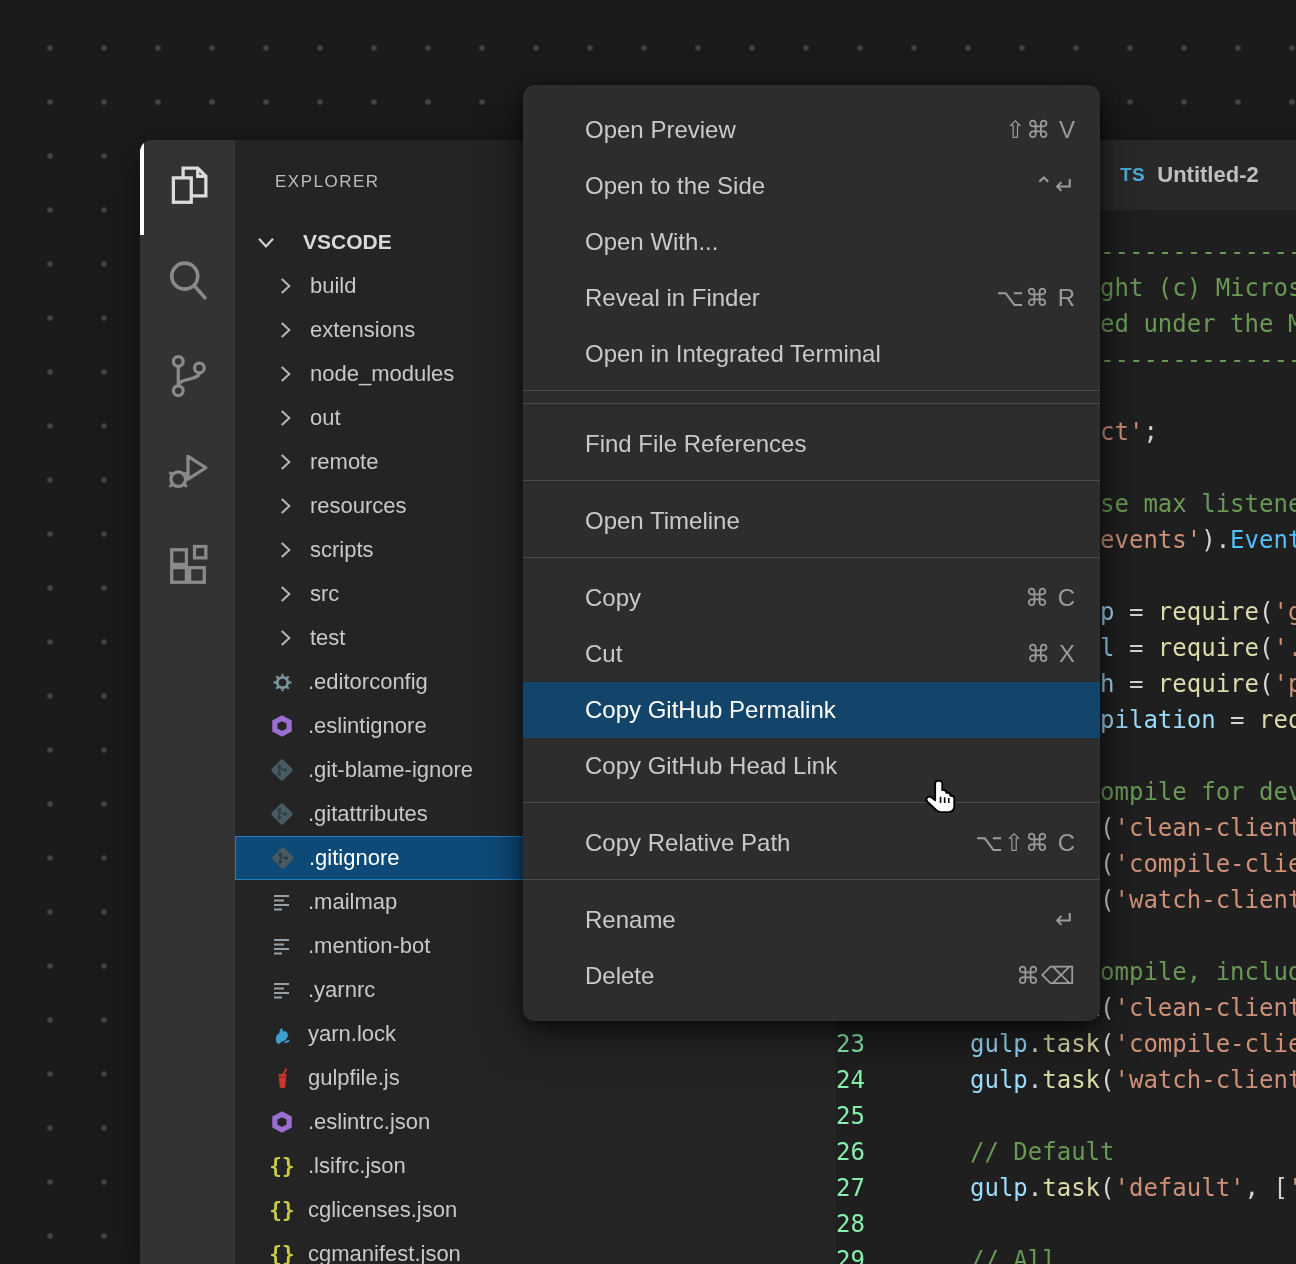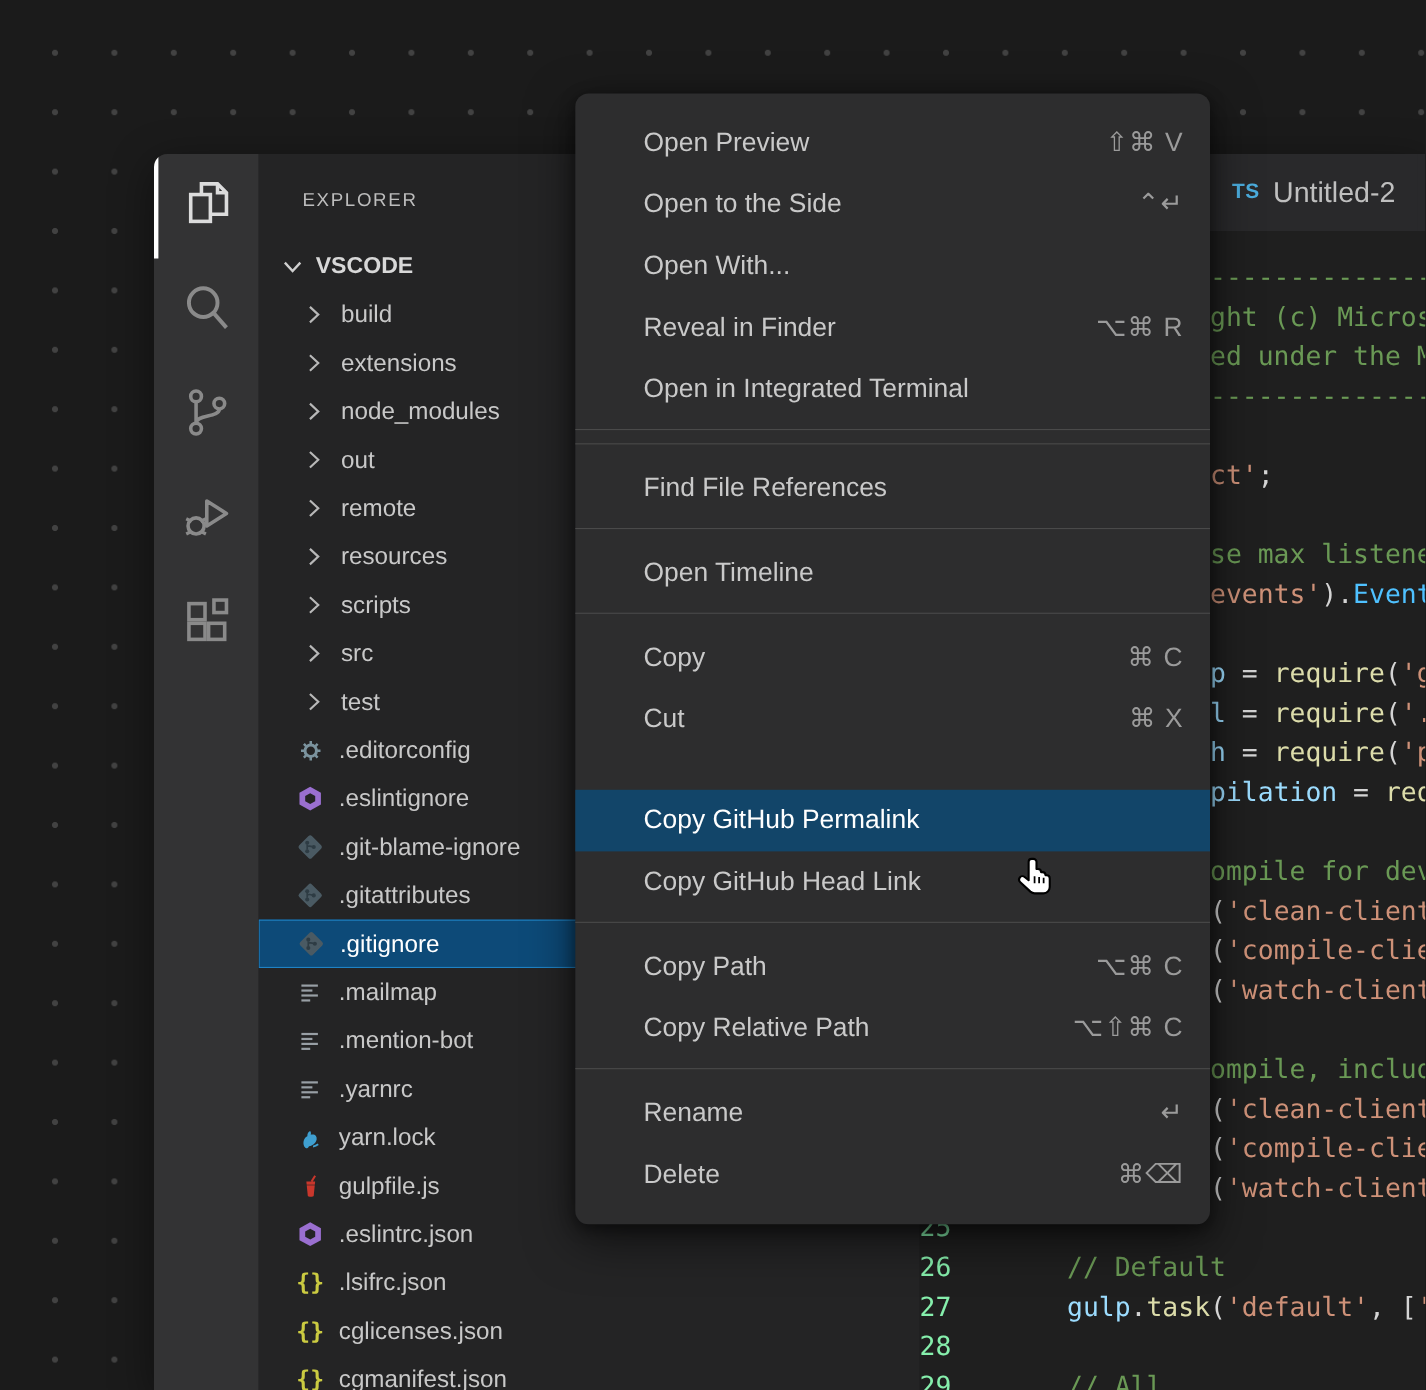--- a/index.html
+++ b/index.html
@@ -26,47 +26,47 @@
   
   .sidebar { position:absolute; left:95px; top:0; bottom:0; width:601px; background:#242425; overflow:hidden; }
   .sidebar-header { height:80px; line-height:84px; padding-left:40px; font-size:17px; letter-spacing:1.5px; color:#bdbdbd; }
   .tree { position:absolute; left:0; top:80px; right:0; bottom:0; }
   .tree-row { position:relative; height:44px; display:flex; align-items:center; color:#c8c8c8; font-size:22px; white-space:nowrap; }
   .tree-row.root { font-weight:bold; color:#d8d8d8; font-size:21px; }
   .tree-row.root .twist { margin-left:18px; }
   .tree-row .twist { margin-left:37px; width:26px; height:26px; flex:0 0 26px; }
   .tree-row .ficon { margin-left:33px; width:28px; height:28px; flex:0 0 28px; display:flex; align-items:center; justify-content:center; }
   .tree-row .lbl { margin-left:12px; }
-  .tree-row.root .lbl { margin-left:8px; }
+  .tree-row.root .lbl { margin-left:24px; }
   .tree-row.selected { background:#0d4a78; border:1.5px solid #1f82c4; color:#ffffff; }
   .json-glyph { font-family:"DejaVu Sans Mono", monospace; font-weight:bold; font-size:21px; color:#cbcb41; }
   
   .editorarea { position:absolute; left:696px; top:0; right:0; bottom:0; background:#1f1f1f; }
   .tabbar { position:absolute; left:0; top:0; right:0; height:70px; background:#29292b; }
   .tab { position:absolute; left:264px; top:0; height:70px; display:flex; align-items:center; padding:0 20px; background:#29292b; }
   .tab .tab-icon { font-weight:bold; font-size:19px; color:#4badde; margin-right:12px; letter-spacing:0.5px; }
-  .tab .tab-label { font-size:26px; color:#bfbfbf; }
+  .tab .tab-label { font-size:22px; color:#bfbfbf;font-weight:bold; }
   .codepane { position:absolute; left:0; top:70px; right:0; bottom:0; overflow:hidden;
     font-family:"DejaVu Sans Mono", monospace; font-size:24px; }
   .codepane .lines { position:absolute; left:0; top:24px; right:0; }
   .cl { position:relative; height:36px; line-height:36px; white-space:pre; }
   .cl .ln { position:absolute; left:0; top:0; width:77px; text-align:left; color:#86efac; }
   .cl .src { position:absolute; left:134px; top:0; }
   .tok-comment { color:#6a9955; } .tok-string { color:#ce9178; } .tok-func { color:#dcdcaa; }
   .tok-var { color:#9cdcfe; } .tok-cls { color:#4fc1ff; } .tok-punct { color:#d4d4d4; } .tok-kw { color:#569cd6; }
   
   #context-menu {
     position:absolute; left:523px; top:85px; width:577px;
     background:#2d2d2e; border-radius:12px; padding:17px 0;
     box-shadow:0 14px 44px rgba(0,0,0,.55), 0 4px 14px rgba(0,0,0,.45);
     z-index:10;
   }
   .menu-item { position:relative; height:56px; line-height:56px; padding-left:62px; font-size:24px; color:#c9c9c9; }
   .menu-item .shortcut { position:absolute; right:24px; top:0; color:#9b9b9b; letter-spacing:1px; }
-  .menu-item.highlighted { background:#124569; color:#ffffff;margin-top:36px; }
+  .menu-item.highlighted { background:#124569; color:#ffffff; }
   .menu-sep { height:1px; background:#4a4a4a; margin:8px 0 12px 0; }
   
   #cursor { position:absolute; left:922px; top:778px; width:38px; height:42px; z-index:20; }
 </style>
 </head>
 <body>
 
 <div id="vscode-window">
 
   <div class="editorarea">
@@ -364,21 +364,20 @@
     <div class="menu-sep"></div>
     <div class="menu-item"><span>Find File References</span></div>
     <div class="menu-sep"></div>
     <div class="menu-item"><span>Open Timeline</span></div>
     <div class="menu-sep"></div>
     <div class="menu-item"><span>Copy</span><span class="shortcut">⌘ C</span></div>
     <div class="menu-item"><span>Cut</span><span class="shortcut">⌘ X</span></div>
     <div class="menu-item highlighted"><span>Copy GitHub Permalink</span></div>
     <div class="menu-item"><span>Copy GitHub Head Link</span></div>
     <div class="menu-sep"></div>
-    <div class="menu-item"><span>Copy Path</span><span class="shortcut">⌥⌘ C</span></div>
     <div class="menu-item"><span>Copy Relative Path</span><span class="shortcut">⌥⇧⌘ C</span></div>
     <div class="menu-sep"></div>
     <div class="menu-item"><span>Rename</span><span class="shortcut">↵</span></div>
     <div class="menu-item"><span>Delete</span><span class="shortcut">⌘⌫</span></div>
   </div>
 
 <div id="cursor">
   <svg viewBox="0 0 24 26" width="38" height="42">
     <path d="M10 1.5c-1 0-1.7.8-1.7 1.7v10.6l-2.3-1.9c-.9-.7-2.1-.6-2.8.3-.6.8-.5 2 .3 2.7l5.8 5.4c.7.6 1.5 1 2.4 1h5.1c2 0 3.6-1.6 3.6-3.6v-5c0-1-.8-1.8-1.8-1.8h-.6c0-1-.8-1.8-1.8-1.8h-.8c0-1-.8-1.8-1.8-1.8h-.8V3.2c0-.9-.8-1.7-1.8-1.7z" fill="#ffffff" stroke="#000000" stroke-width="1.2" stroke-linejoin="round"></path>
     <path d="M11.7 15.5v-4 M14.3 15.5v-3.6 M16.9 15.5v-3.2" stroke="#000000" stroke-width="1" fill="none"></path>

